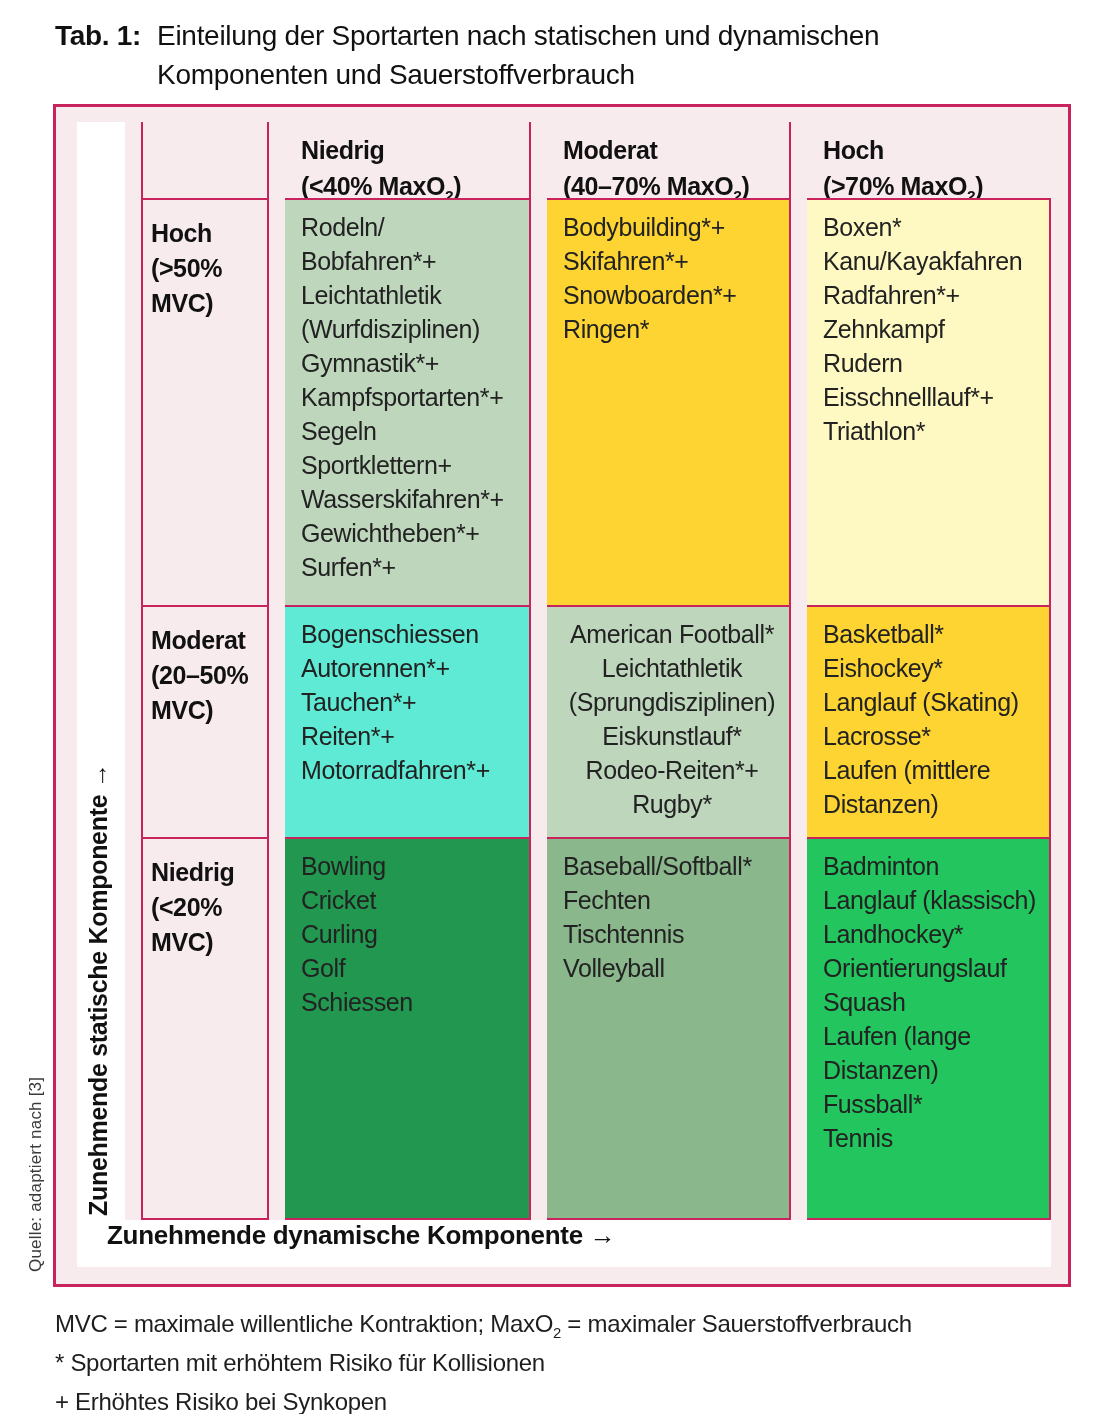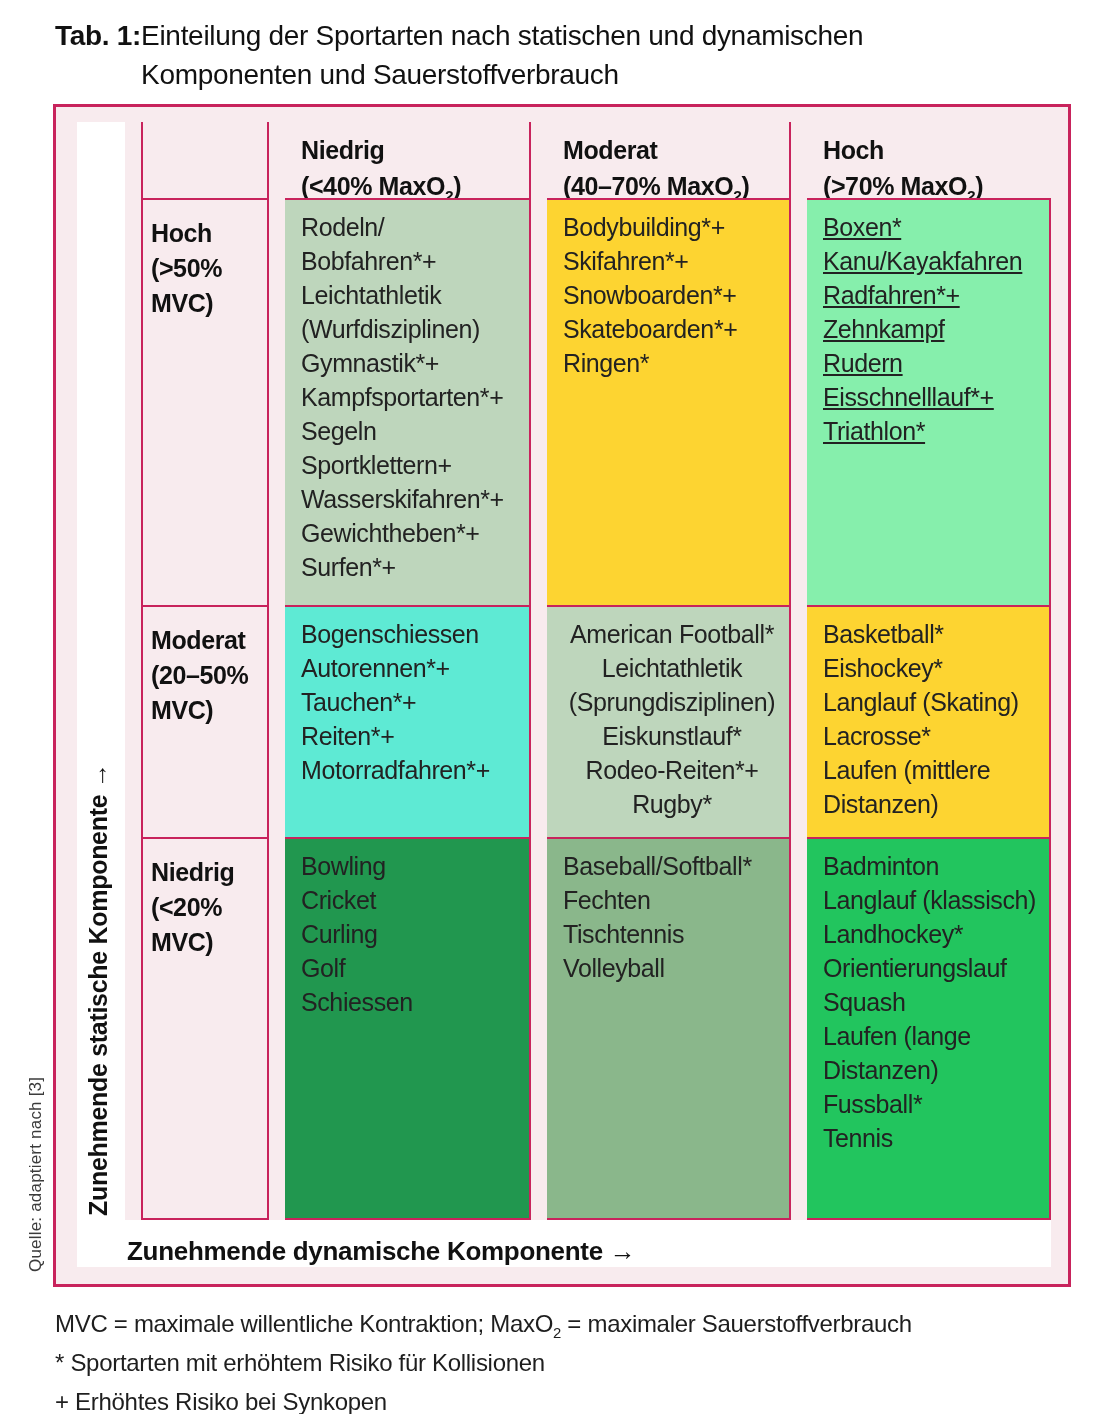--- a/index.html
+++ b/index.html
@@ -4,21 +4,21 @@
 <style>
   html,body{margin:0;padding:0;background:#ffffff;}
   body{
     width:1100px;height:1414px;overflow:hidden;position:relative;
     font-family:"Liberation Sans","DejaVu Sans",sans-serif;
     -webkit-font-smoothing:antialiased;
     color:#222;
   }
   
   .title{
-    display:flex;gap:0;margin:16px 0 10px 55px;
+    display:flex;gap:16px;margin:16px 0 10px 55px;
     font-size:28px;line-height:39px;letter-spacing:-0.3px;color:#111;
   }
   .title-label{font-weight:bold;white-space:nowrap;}
   
   .figure-wrap{position:relative;margin-left:53px;width:1018px;}
   .source-vertical{
     position:absolute;left:-27px;top:1168px;
     transform:rotate(-90deg);transform-origin:0 0;
     white-space:nowrap;font-size:17px;color:#3b3b3b;letter-spacing:0.2px;
   }
@@ -34,21 +34,21 @@
     grid-template-rows:1098px 47px;
   }
   .strip{grid-column:1;grid-row:1;background:#ffffff;position:relative;}
   .v-label{
     position:absolute;left:7px;top:1094px;
     transform:rotate(-90deg);transform-origin:0 0;
     white-space:nowrap;font-weight:bold;font-size:25px;letter-spacing:-0.3px;color:#111;
   }
   .band{
     grid-column:1 / 3;grid-row:2;background:#ffffff;
-    display:flex;align-items:flex-end;padding-left:50px;box-sizing:border-box;
+    display:flex;align-items:flex-start;padding-left:30px;box-sizing:border-box;
   }
   .h-label{font-weight:bold;font-size:26px;letter-spacing:-0.3px;color:#111;}
   
   .table-grid{
     grid-column:2;grid-row:1;
     display:grid;
     grid-template-columns:144px 262px 260px 260px;
     grid-template-rows:78px 407px 232px 381px;
   }
   .cell{
@@ -116,24 +116,23 @@
             <div>Segeln</div>
             <div>Sportklettern+</div>
             <div>Wasserskifahren*+</div>
             <div>Gewichtheben*+</div>
             <div>Surfen*+</div>
           </div>
           <div class="cell " style="background: rgb(253, 212, 49);">
             <div>Bodybuilding*+</div>
             <div>Skifahren*+</div>
             <div>Snowboarden*+</div>
-            <div>Skateboarden*+</div>
             <div>Ringen*</div>
           </div>
-          <div class="cell " style="background: #86efac; text-decoration: underline;">
+          <div class="cell " style="background: #fef9c3;">
             <div>Boxen*</div>
             <div>Kanu/Kayakfahren</div>
             <div>Radfahren*+</div>
             <div>Zehnkampf</div>
             <div>Rudern</div>
             <div>Eisschnelllauf*+</div>
             <div>Triathlon*</div>
           </div>
           <div class="cell rowhdr col0">
             <div>Moderat</div>

